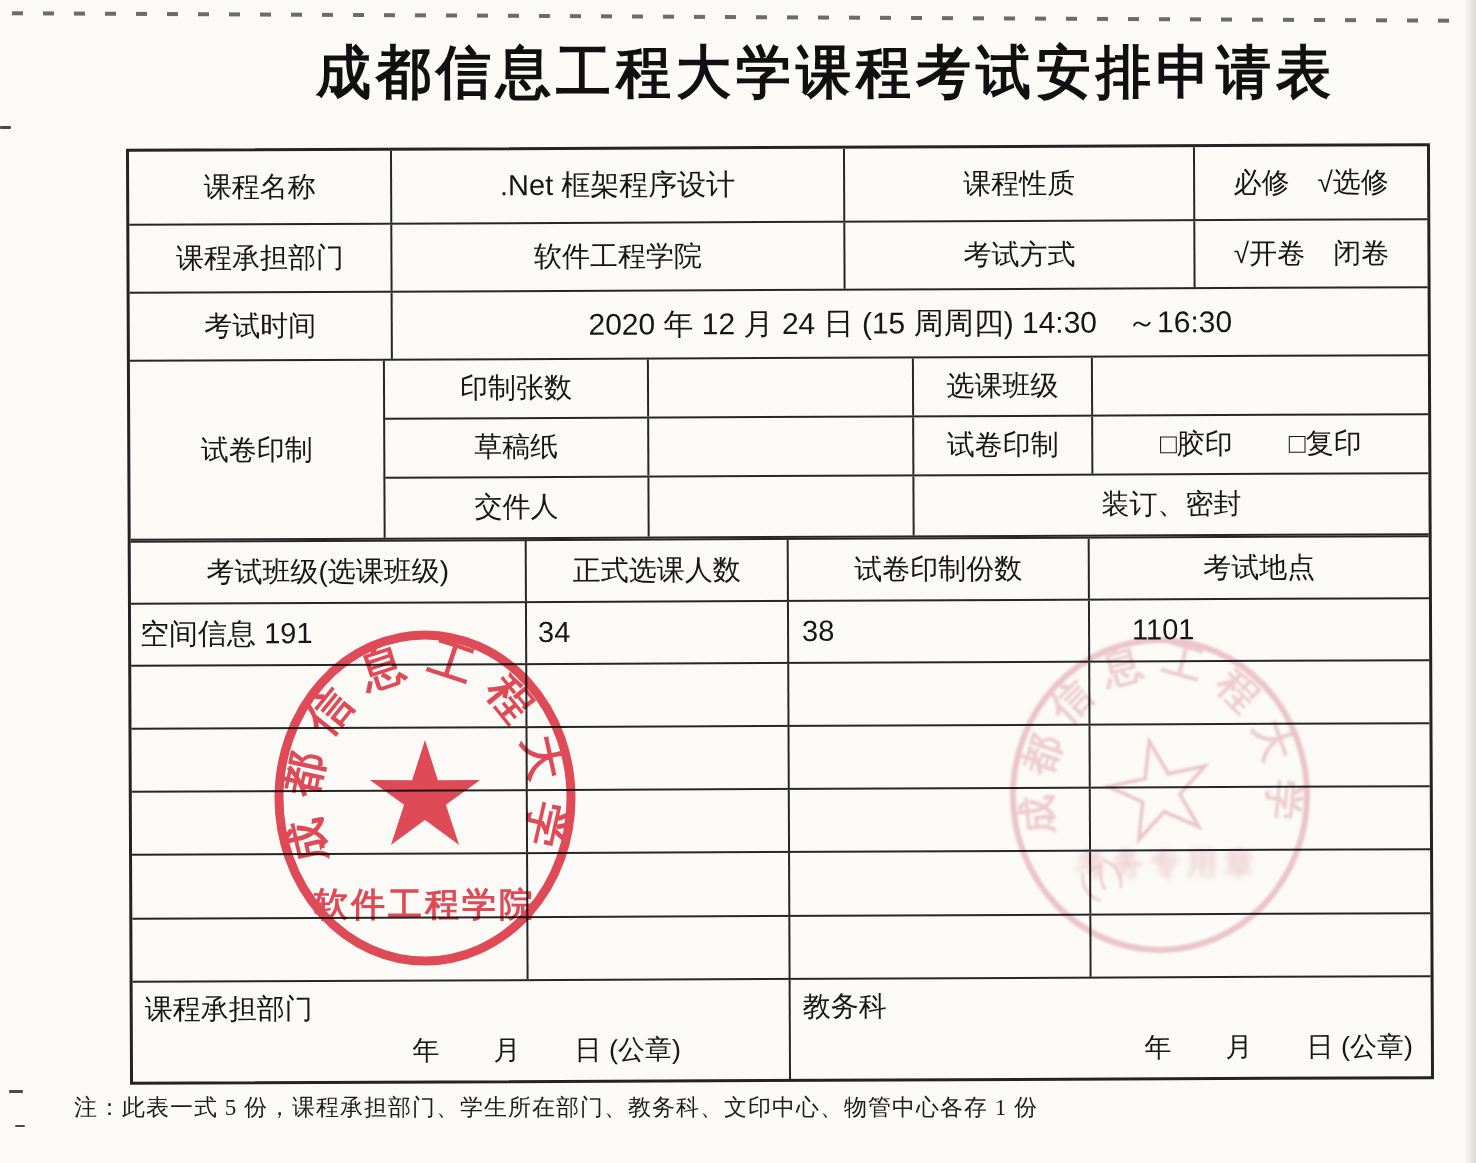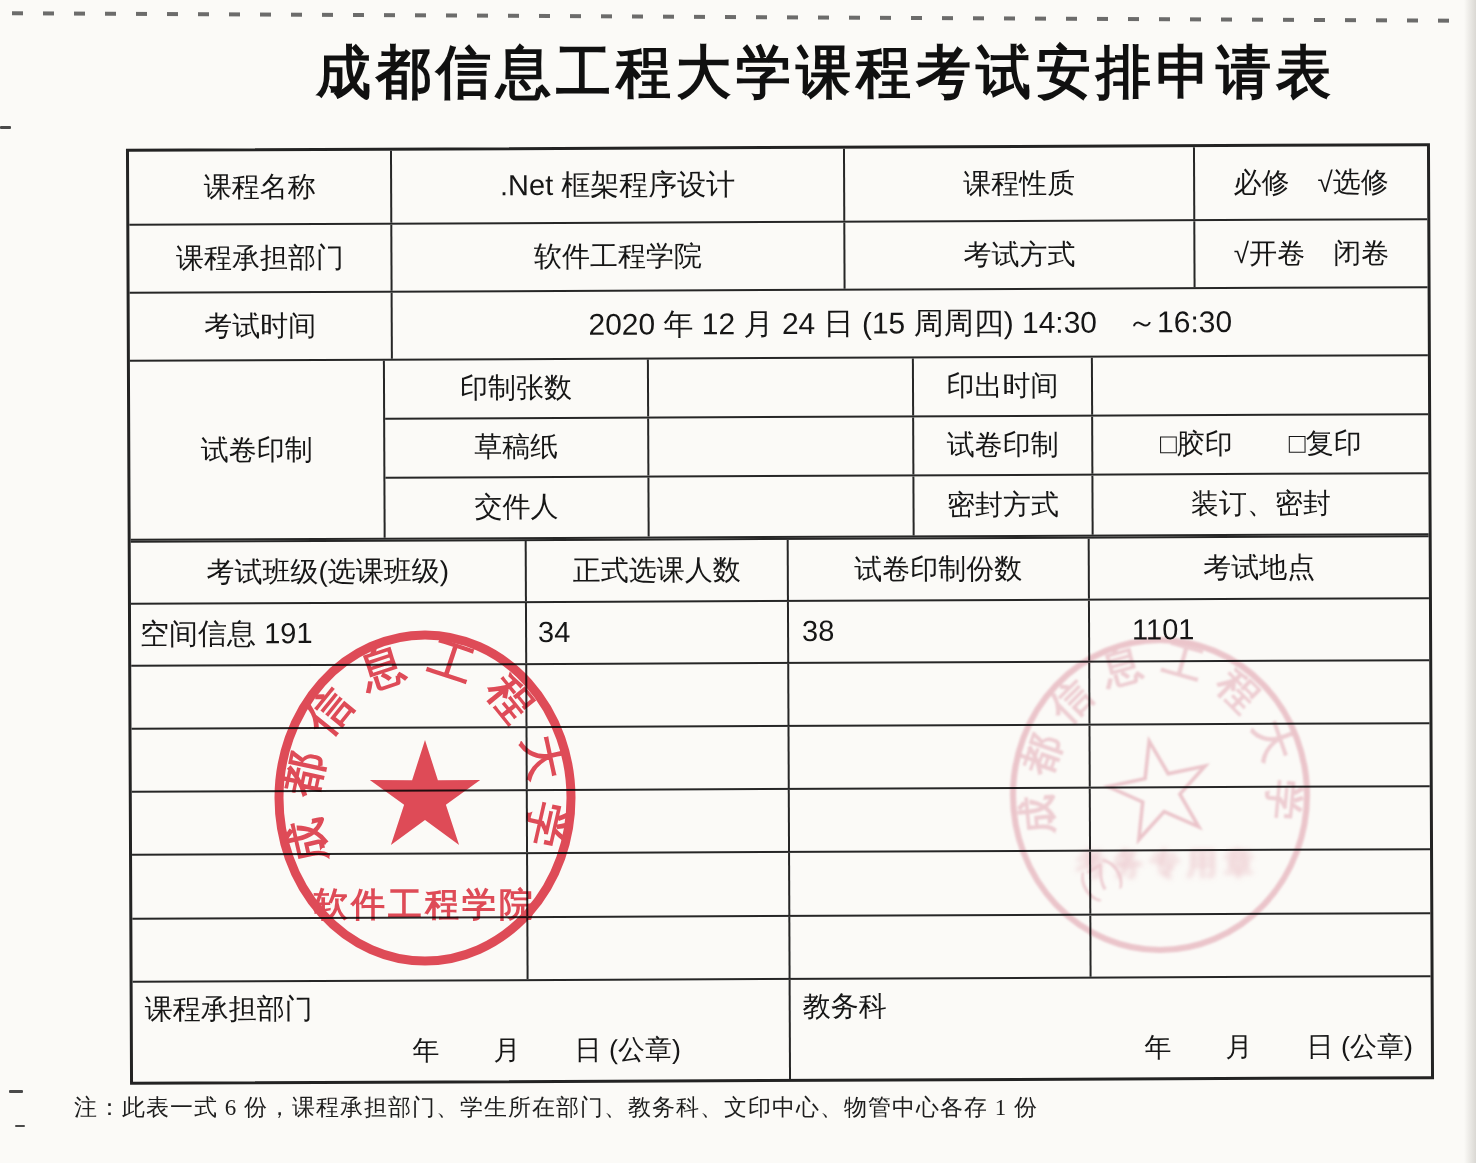--- a/index.html
+++ b/index.html
@@ -100,33 +100,32 @@
     <div class="cell" style="width:263px;">考试时间</div>
     <div class="cell noline" style="flex:1;font-size:30px;">2020 年 12 月 24 日 (15 周周四)  14:30　～16:30</div>
   </div>
 
   <div class="pblock">
     <div class="side-label">试卷印制</div>
     <div class="sub">
       <div class="trow">
         <div class="cell" style="width:264px;">印制张数</div>
         <div class="cell" style="width:265px;"></div>
-        <div class="cell" style="width:179px;">印出时间</div>
+        <div class="cell" style="width:179px;">选课班级</div>
         <div class="cell noline" style="flex:1;"></div>
       </div>
       <div class="trow">
         <div class="cell" style="width:264px;">草稿纸</div>
         <div class="cell" style="width:265px;"></div>
         <div class="cell" style="width:179px;">试卷印制</div>
         <div class="cell noline" style="flex:1;">□胶印　　□复印</div>
       </div>
       <div class="trow last">
         <div class="cell" style="width:264px;">交件人</div>
         <div class="cell" style="width:265px;"></div>
-        <div class="cell" style="width:179px;">密封方式</div>
         <div class="cell noline" style="flex:1;">装订、密封</div>
       </div>
     </div>
   </div>
   <div style="border-bottom:2px solid #262626;"></div>
 
   <div class="trow" style="height:62px;">
     <div class="cell" style="width:396px;">考试班级(选课班级)</div>
     <div class="cell" style="width:262px;">正式选课人数</div>
     <div class="cell" style="width:301px;">试卷印制份数</div>
@@ -199,13 +198,13 @@
   <text font-size="40" font-weight="bold" fill="#cf5f78" letter-spacing="15" font-family="Liberation Sans, sans-serif" opacity="0.85">
     <textPath href="#arcR" startOffset="50%" text-anchor="middle">成都信息工程大学</textPath>
   </text>
   <g transform="rotate(-12 160 160)">
     <polygon points="160,108 148.2,143.8 110.5,143.9 141,166.2 129.4,202.1 160,180 190.6,202.1 179,166.2 209.5,143.9 171.8,143.8" fill="none" stroke="#cf5f78" stroke-width="3.5"></polygon>
   </g>
   <text x="168" y="242" font-size="31" font-weight="bold" fill="#cf5f78" letter-spacing="6" text-anchor="middle" opacity="0.8" style="filter:blur(2.5px);" font-family="Liberation Sans, sans-serif">考务专用章</text>
   <text x="88" y="268" font-size="36" fill="#cf5f78" transform="rotate(-32 88 268)" opacity="0.8" font-family="Liberation Sans, sans-serif">(7)</text>
 </svg>
 
-<div class="note">注：此表一式 6 份，课程承担部门、学生所在部门、教务科、文印中心、物管中心各存 1 份</div>
+<div class="note">注：此表一式 5 份，课程承担部门、学生所在部门、教务科、文印中心、物管中心各存 1 份</div>
 
 </body></html>

